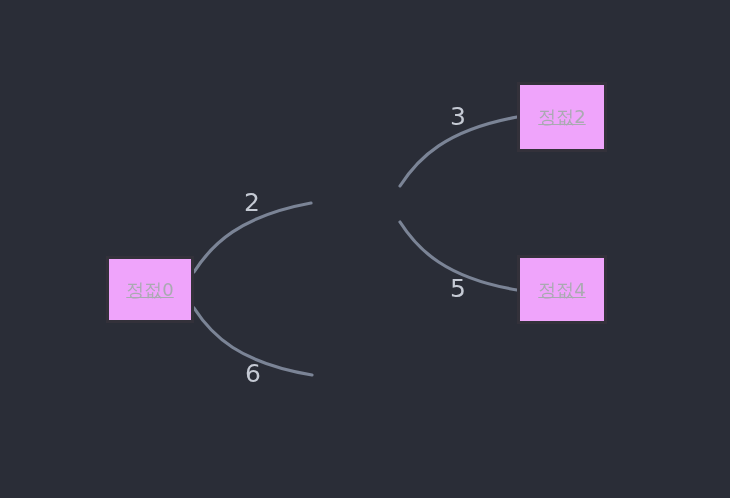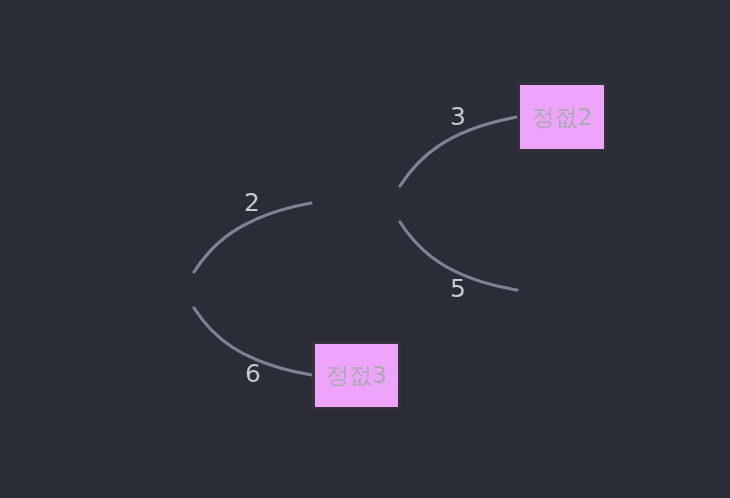--- a/index.html
+++ b/index.html
@@ -31,26 +31,27 @@
     box-sizing: border-box;
     background: #efa4fb;
     border: 3px solid #33313a;
     display: flex;
     align-items: center;
     justify-content: center;
     z-index: 5;
   }
   .node-label {
     font-family: "DejaVu Sans", sans-serif;
-    font-size: 23px;
+    font-size: 18px;
     color: #a9aab1;
     line-height: 1;
     letter-spacing: 0px;
     white-space: nowrap;
     user-select: none;
+    text-decoration: underline;
   }
   .edge-label {
     position: absolute;
     font-family: "DejaVu Sans", sans-serif;
     font-size: 25px;
     color: #c5cad4;
     line-height: 1;
     white-space: nowrap;
     z-index: 6;
     user-select: none;
@@ -76,29 +77,32 @@
 
     <path d="M 194 272 C 212 244, 240 216, 311 203" fill="none" stroke="#7b8496" stroke-width="3.2" stroke-linecap="round"></path>
 
     <path d="M 400 186 C 418 158, 446 130, 517 117" fill="none" stroke="#7b8496" stroke-width="3.2" stroke-linecap="round"></path>
 
     <path d="M 400 222 C 418 250, 446 278, 517 290" fill="none" stroke="#7b8496" stroke-width="3.2" stroke-linecap="round"></path>
 
     <path d="M 194 308 C 212 336, 240 363, 312 375" fill="none" stroke="#7b8496" stroke-width="3.2" stroke-linecap="round"></path>
   </svg>
 
+  <div class="node" id="node-0">
+    <span class="node-label">정젒0</span>
+  </div>
 
 
   <div class="node" id="node-2">
     <span class="node-label">정젒2</span>
   </div>
 
-  <div class="node" id="node-3">
-    <span class="node-label">정젒3</span>
+
+  <div class="node" id="node-4">
+    <span class="node-label">정젒4</span>
   </div>
-
 
   <span class="edge-label" id="edge-label-0">2</span>
   <span class="edge-label" id="edge-label-1">3</span>
   <span class="edge-label" id="edge-label-2">5</span>
   <span class="edge-label" id="edge-label-3">6</span>
 
 </div>
 
 </body></html>

